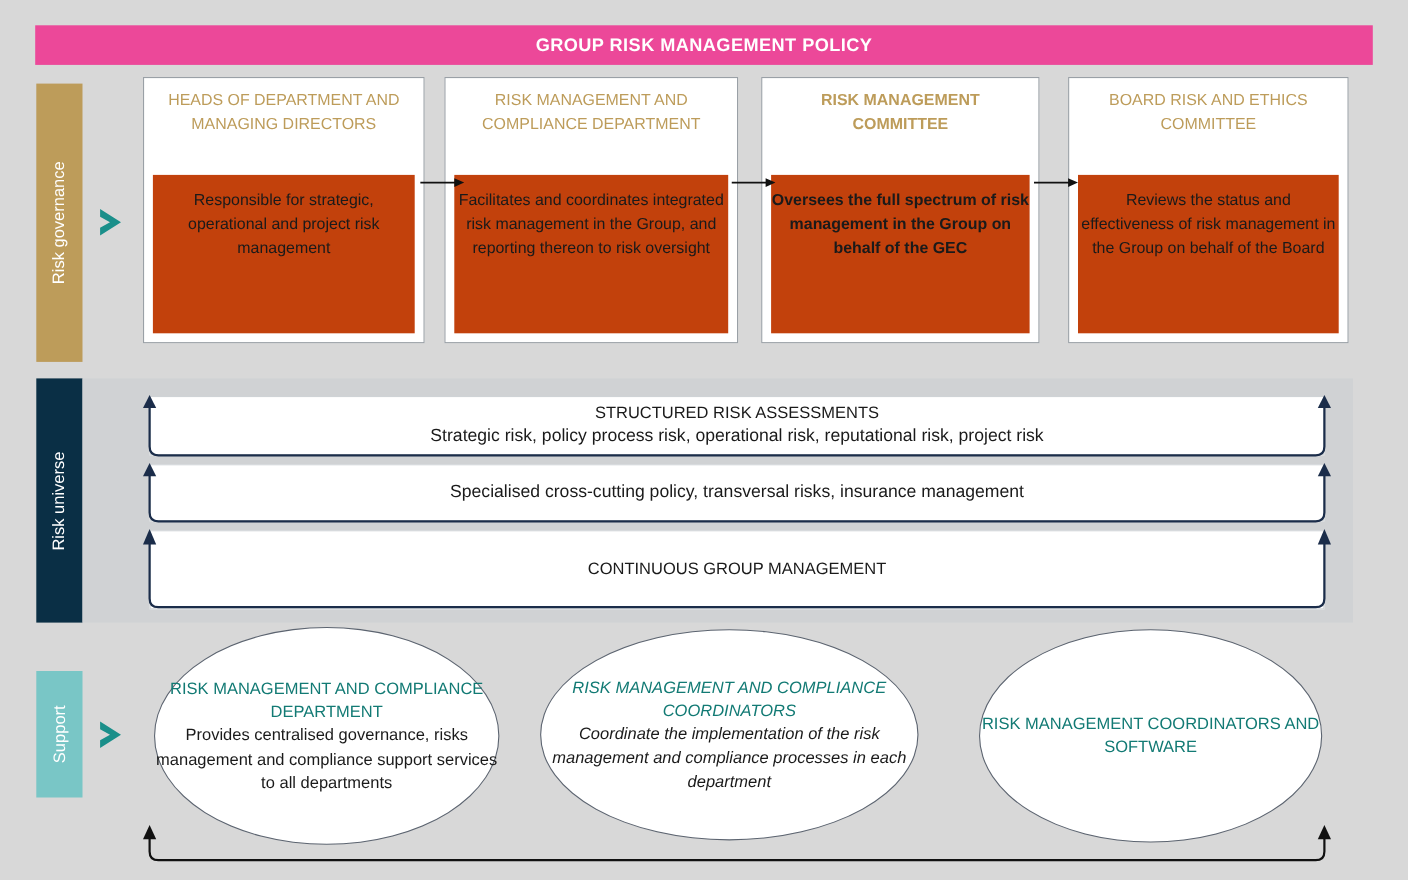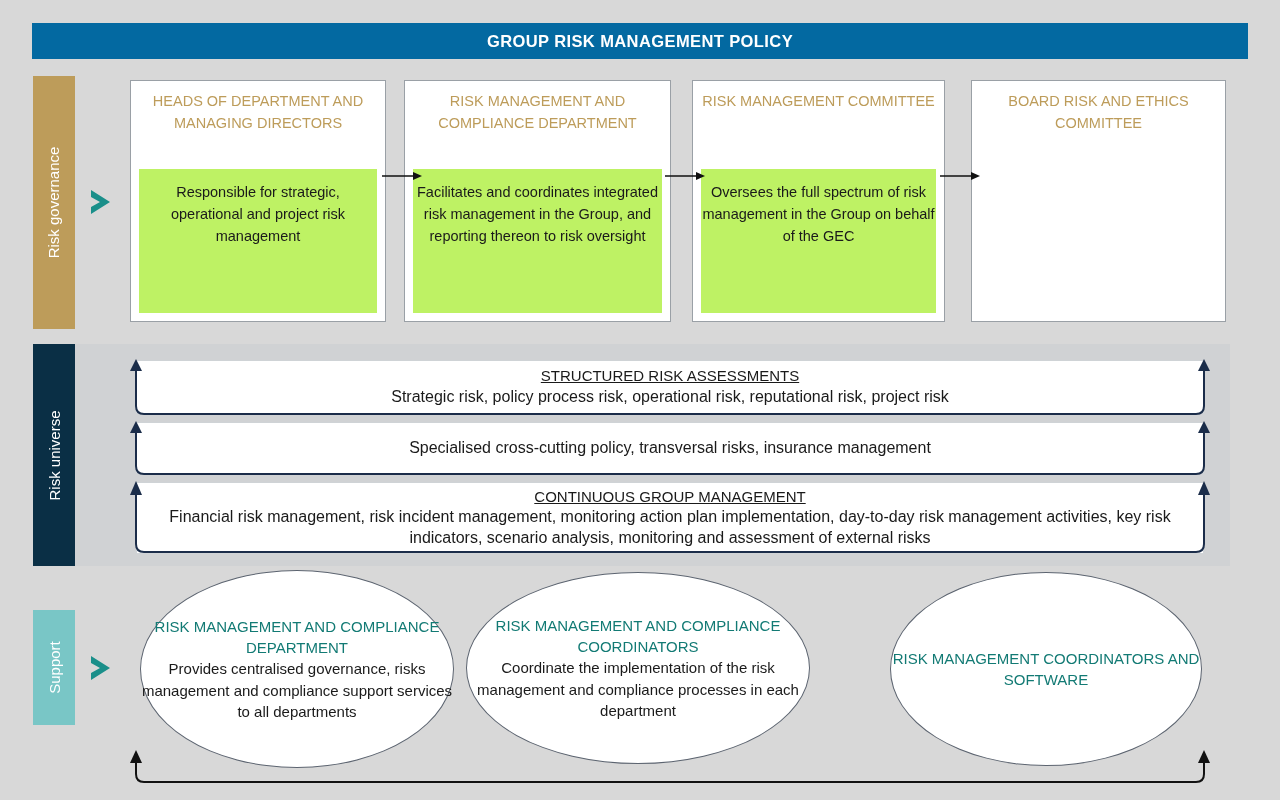--- a/index.html
+++ b/index.html
@@ -23,21 +23,21 @@
     background: #d8d8d8;
   }
 
   
   .title-bar {
     position: absolute;
     left: 32px;
     top: 23px;
     width: 1216px;
     height: 36px;
-    background: #0369a1;
+    background: #ec4899;
     color: #ffffff;
     font-size: 16.5px;
     font-weight: bold;
     letter-spacing: 0.4px;
     display: flex;
     align-items: center;
     justify-content: center;
   }
 
   
@@ -67,21 +67,21 @@
   }
   .chev svg { display: block; }
   .chev-gov  { left: 88px; top: 186px; }
   .chev-univ { left: 88px; top: 434px; }
   .chev-sup  { left: 88px; top: 652px; }
 
   
   .gov-row {
     position: absolute;
     left: 130px;
-    top: 80px;
+    top: 70px;
     width: 1008px;
     height: 242px;
     padding-left: 23px;
   }
   .gov-box {
     position: absolute;
     top: 0;
     height: 242px;
     background: #ffffff;
     border: 1px solid #9aa0a6;
@@ -93,33 +93,33 @@
     color: #bd9c5a;
     font-size: 14.5px;
     text-align: center;
     padding: 10px 8px 0 8px;
     line-height: 1.5;
     min-height: 88px;
     box-sizing: border-box;
   }
   .gov-body {
     margin: 0 8px 8px 8px;
-    background: #bef264;
+    background: #c2410c;
     flex: 1;
     color: #1a1a1a;
     font-size: 14.5px;
     line-height: 1.5;
     text-align: center;
     padding-top: 13px;
     box-sizing: border-box;
   }
 
   .gov-box-0 { left: 0px;   width: 256px; }
   .gov-box-1 { left: 274px; width: 267px; }
-  .gov-box-2 { left: 562px; width: 253px; }
+  .gov-box-2 { left: 562px; width: 253px; font-weight: bold; }
   .gov-box-3 { left: 841px; width: 255px; }
 
   .gov-arrow {
     position: absolute;
     top: 88px;
     height: 16px;
     width: 40px;
   }
   .ga-0 { left: 252px; }
   .ga-1 { left: 535px; }
@@ -155,21 +155,20 @@
     display: flex;
     flex-direction: column;
     align-items: center;
     justify-content: center;
     text-align: center;
     color: #1a1a1a;
   }
   .uni-head {
     font-size: 15px;
     line-height: 1.35;
-    text-decoration: underline;
   }
   .uni-sub {
     font-size: 16px;
     line-height: 1.3;
     padding: 0 22px;
   }
   .uni-deco {
     position: absolute;
     left: 0; top: 0;
     width: 100%;
@@ -194,21 +193,21 @@
     color: #127a74;
     font-size: 15px;
     line-height: 1.42;
   }
   .ell-body {
     color: #1a1a1a;
     font-size: 15px;
     line-height: 1.42;
   }
   .ell-0 { left: 140px; top: 570px; width: 314px; height: 198px; }
-  .ell-1 { left: 466px; top: 572px; width: 344px; height: 192px; }
+  .ell-1 { left: 491px; top: 572px; width: 344px; height: 192px; font-style: italic; }
   .ell-2 { left: 890px; top: 572px; width: 312px; height: 194px; }
 
   .bottom-arrow {
     position: absolute;
     left: 120px;
     top: 748px;
     width: 1100px;
     height: 40px;
   }
 </style>
@@ -257,20 +256,21 @@
       <div class="gov-body">Facilitates and coordinates integrated risk management in the Group, and reporting thereon to risk oversight</div>
     </div>
 
     <div class="gov-box gov-box-2">
       <div class="gov-title">RISK MANAGEMENT COMMITTEE</div>
       <div class="gov-body">Oversees the full spectrum of risk management in the Group on behalf of the GEC</div>
     </div>
 
     <div class="gov-box gov-box-3">
       <div class="gov-title">BOARD RISK AND ETHICS COMMITTEE</div>
+      <div class="gov-body">Reviews the status and effectiveness of risk management in the Group on behalf of the Board</div>
     </div>
 
     <div class="gov-arrow ga-0">
       <svg width="40" height="16" viewBox="0 0 40 16">
         <line x1="0" y1="8" x2="33" y2="8" stroke="#111" stroke-width="1.6"></line>
         <path d="M40 8 L31 4 L31 12 Z" fill="#111"></path>
       </svg>
     </div>
     <div class="gov-arrow ga-1">
       <svg width="40" height="16" viewBox="0 0 40 16">
@@ -307,21 +307,20 @@
     <svg class="uni-deco" viewBox="0 0 1100 60" preserveAspectRatio="none">
       <path d="M16 8 L16 48 Q16 56 24 56 L1076 56 Q1084 56 1084 48 L1084 8" fill="none" stroke="#1b2d4a" stroke-width="2"></path>
       <path d="M16 3 L10 15 L22 15 Z" fill="#1b2d4a"></path>
       <path d="M1084 3 L1078 15 L1090 15 Z" fill="#1b2d4a"></path>
     </svg>
   </div>
 
   <div class="uni-wrap uni-2">
     <div class="uni-box">
       <div class="uni-head">CONTINUOUS GROUP MANAGEMENT</div>
-      <div class="uni-sub">Financial risk management, risk incident management, monitoring action plan implementation, day-to-day risk management activities, key risk indicators, scenario analysis, monitoring and assessment of external risks</div>
     </div>
     <svg class="uni-deco" viewBox="0 0 1100 80" preserveAspectRatio="none">
       <path d="M16 10 L16 66 Q16 74 24 74 L1076 74 Q1084 74 1084 66 L1084 10" fill="none" stroke="#1b2d4a" stroke-width="2"></path>
       <path d="M16 3 L10 17 L22 17 Z" fill="#1b2d4a"></path>
       <path d="M1084 3 L1078 17 L1090 17 Z" fill="#1b2d4a"></path>
     </svg>
   </div>
 
   <div class="ellipse ell-0">
     <div class="ell-title">RISK MANAGEMENT AND COMPLIANCE DEPARTMENT</div>

